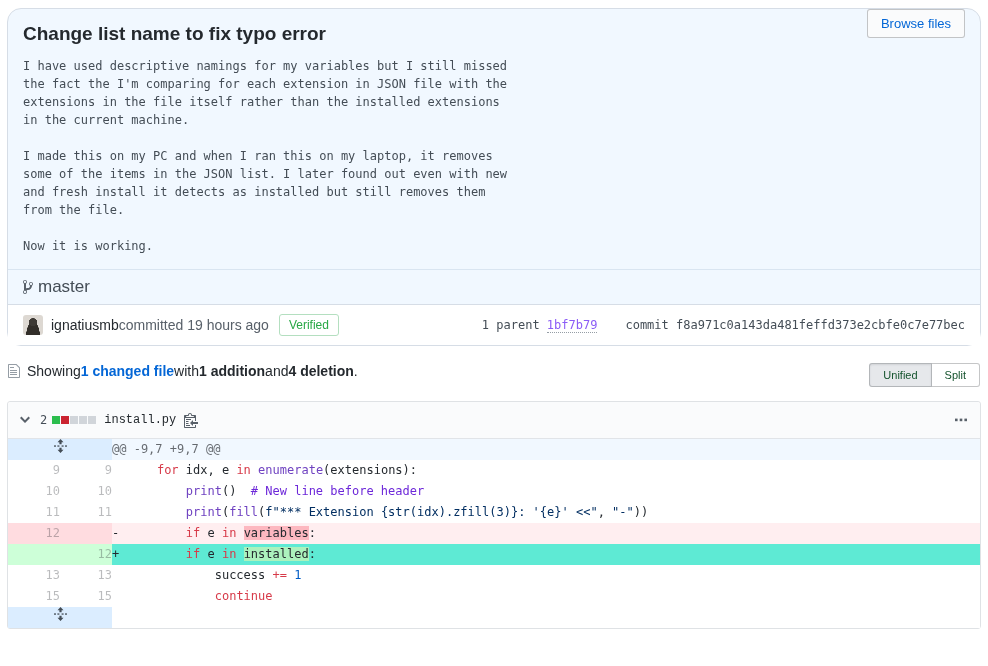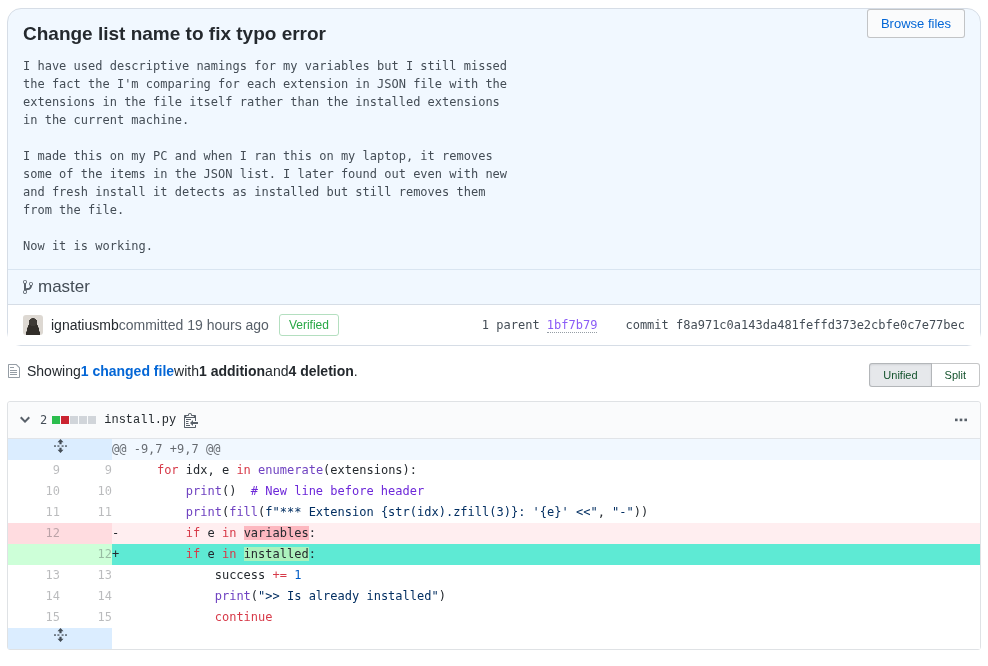--- a/index.html
+++ b/index.html
@@ -337,25 +337,20 @@
           <td class="gutter"></td>
           <td class="gutter">12</td>
           <td class="code"><span class="marker">+</span><span>        </span><span class="tk-k">if</span><span> e </span><span class="tk-k">in</span><span> </span><span class="hl-add">installed</span><span>:</span></td>
         </tr>
         <tr class="context">
           <td class="gutter">13</td>
           <td class="gutter">13</td>
           <td class="code"><span class="marker"></span><span>            success </span><span class="tk-k">+=</span><span> </span><span class="tk-n">1</span></td>
         </tr>
         <tr class="context">
-          <td class="gutter">14</td>
-          <td class="gutter">14</td>
-          <td class="code"><span class="marker"></span><span>            </span><span class="tk-f">print</span><span>(</span><span class="tk-s">"&gt;&gt; Is already installed"</span><span>)</span></td>
-        </tr>
-        <tr class="context">
           <td class="gutter">15</td>
           <td class="gutter">15</td>
           <td class="code"><span class="marker"></span><span>            </span><span class="tk-k">continue</span></td>
         </tr>
         <tr class="expand">
           <td class="gutter hunk-gutter" colspan="2"><svg width="13" height="14" viewBox="0 0 13 14">
               <g fill="#444d56">
                 <path d="M6.5 0l3 3.2H7.6v2H5.4v-2H3.5z"></path>
                 <path d="M6.5 14l-3-3.2h1.9v-2h2.2v2h1.9z"></path>
                 <rect x="0" y="6.4" width="2" height="1.3"></rect>

